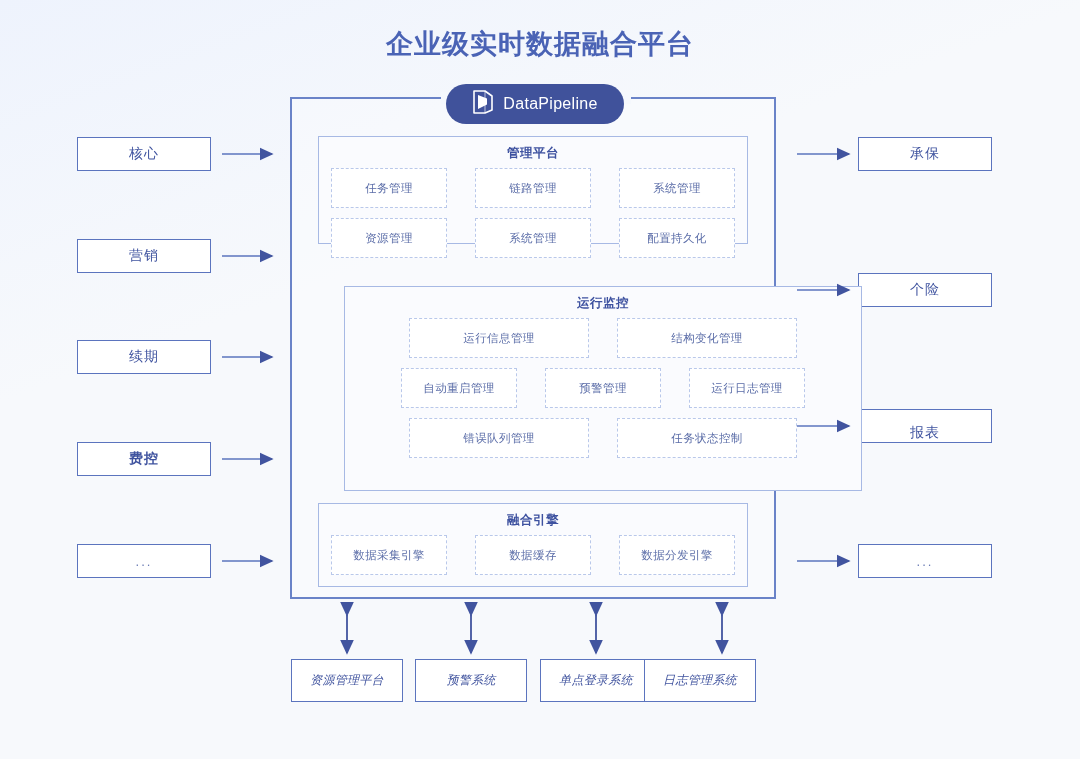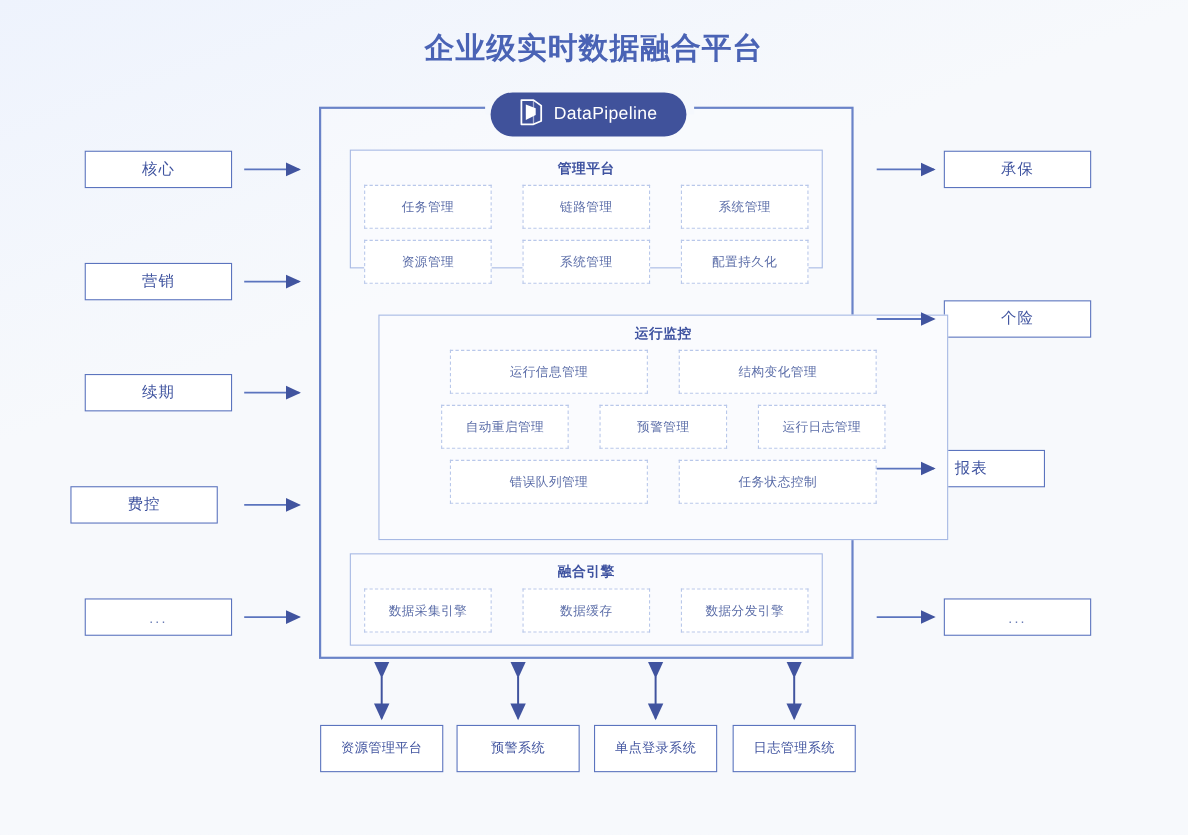--- a/index.html
+++ b/index.html
@@ -121,20 +121,21 @@
     position: absolute;
     width: 112px; height: 43px;
     border: 1.5px solid #5b74be;
     background: #ffffff;
     display: flex;
     align-items: center;
     justify-content: center;
     font-size: 12px;
     color: #41549f;
     letter-spacing: 0.3px;
+    font-style: italic;
   }
 
   
   .arrow-layer {
     position: absolute;
     left: 0; top: 0;
     width: 1080px; height: 759px;
     pointer-events: none;
   }
 </style>
@@ -147,34 +148,34 @@
 
   <div class="side-box" style="left:77px; top:137px;">
     <span>核心</span>
   </div>
   <div class="side-box" style="left:77px; top:239px;">
     <span>营销</span>
   </div>
   <div class="side-box" style="left:77px; top:340px;">
     <span>续期</span>
   </div>
-  <div class="side-box" style="left:64px; top:442px;">
+  <div class="side-box" style="left:77px; top:442px;font-weight:bold;">
     <span>费控</span>
   </div>
   <div class="side-box ellipsis" style="left:77px; top:544px;">
     <span>...</span>
   </div>
 
   <div class="side-box" style="left:858px; top:137px;">
     <span>承保</span>
   </div>
   <div class="side-box" style="left:858px; top:273px;">
     <span>个险</span>
   </div>
-  <div class="side-box" style="left:816px; top:409px;">
+  <div class="side-box" style="left:858px; top:409px;align-items:flex-end;">
     <span>报表</span>
   </div>
   <div class="side-box ellipsis" style="left:858px; top:544px;">
     <span>...</span>
   </div>
 
   <div class="platform-frame"></div>
   <div class="frame-notch"></div>
 
   <div class="logo-badge">
@@ -230,21 +231,21 @@
 
   <div class="bottom-box" style="left:291px; top:659px;">
     <span>资源管理平台</span>
   </div>
   <div class="bottom-box" style="left:415px; top:659px;">
     <span>预警系统</span>
   </div>
   <div class="bottom-box" style="left:540px; top:659px;">
     <span>单点登录系统</span>
   </div>
-  <div class="bottom-box" style="left:666px; top:659px;">
+  <div class="bottom-box" style="left:644px; top:659px;">
     <span>日志管理系统</span>
   </div>
 
   <svg class="arrow-layer">
     <defs>
       <marker id="ah" markerWidth="9" markerHeight="9" refX="7.5" refY="4.5" orient="auto">
         <path d="M0,0.6 L8.5,4.5 L0,8.4 Z" fill="#41549f"></path>
       </marker>
       <marker id="ahu" markerWidth="9" markerHeight="9" refX="7.5" refY="4.5" orient="auto">
         <path d="M0,0.6 L8.5,4.5 L0,8.4 Z" fill="#41549f"></path>

